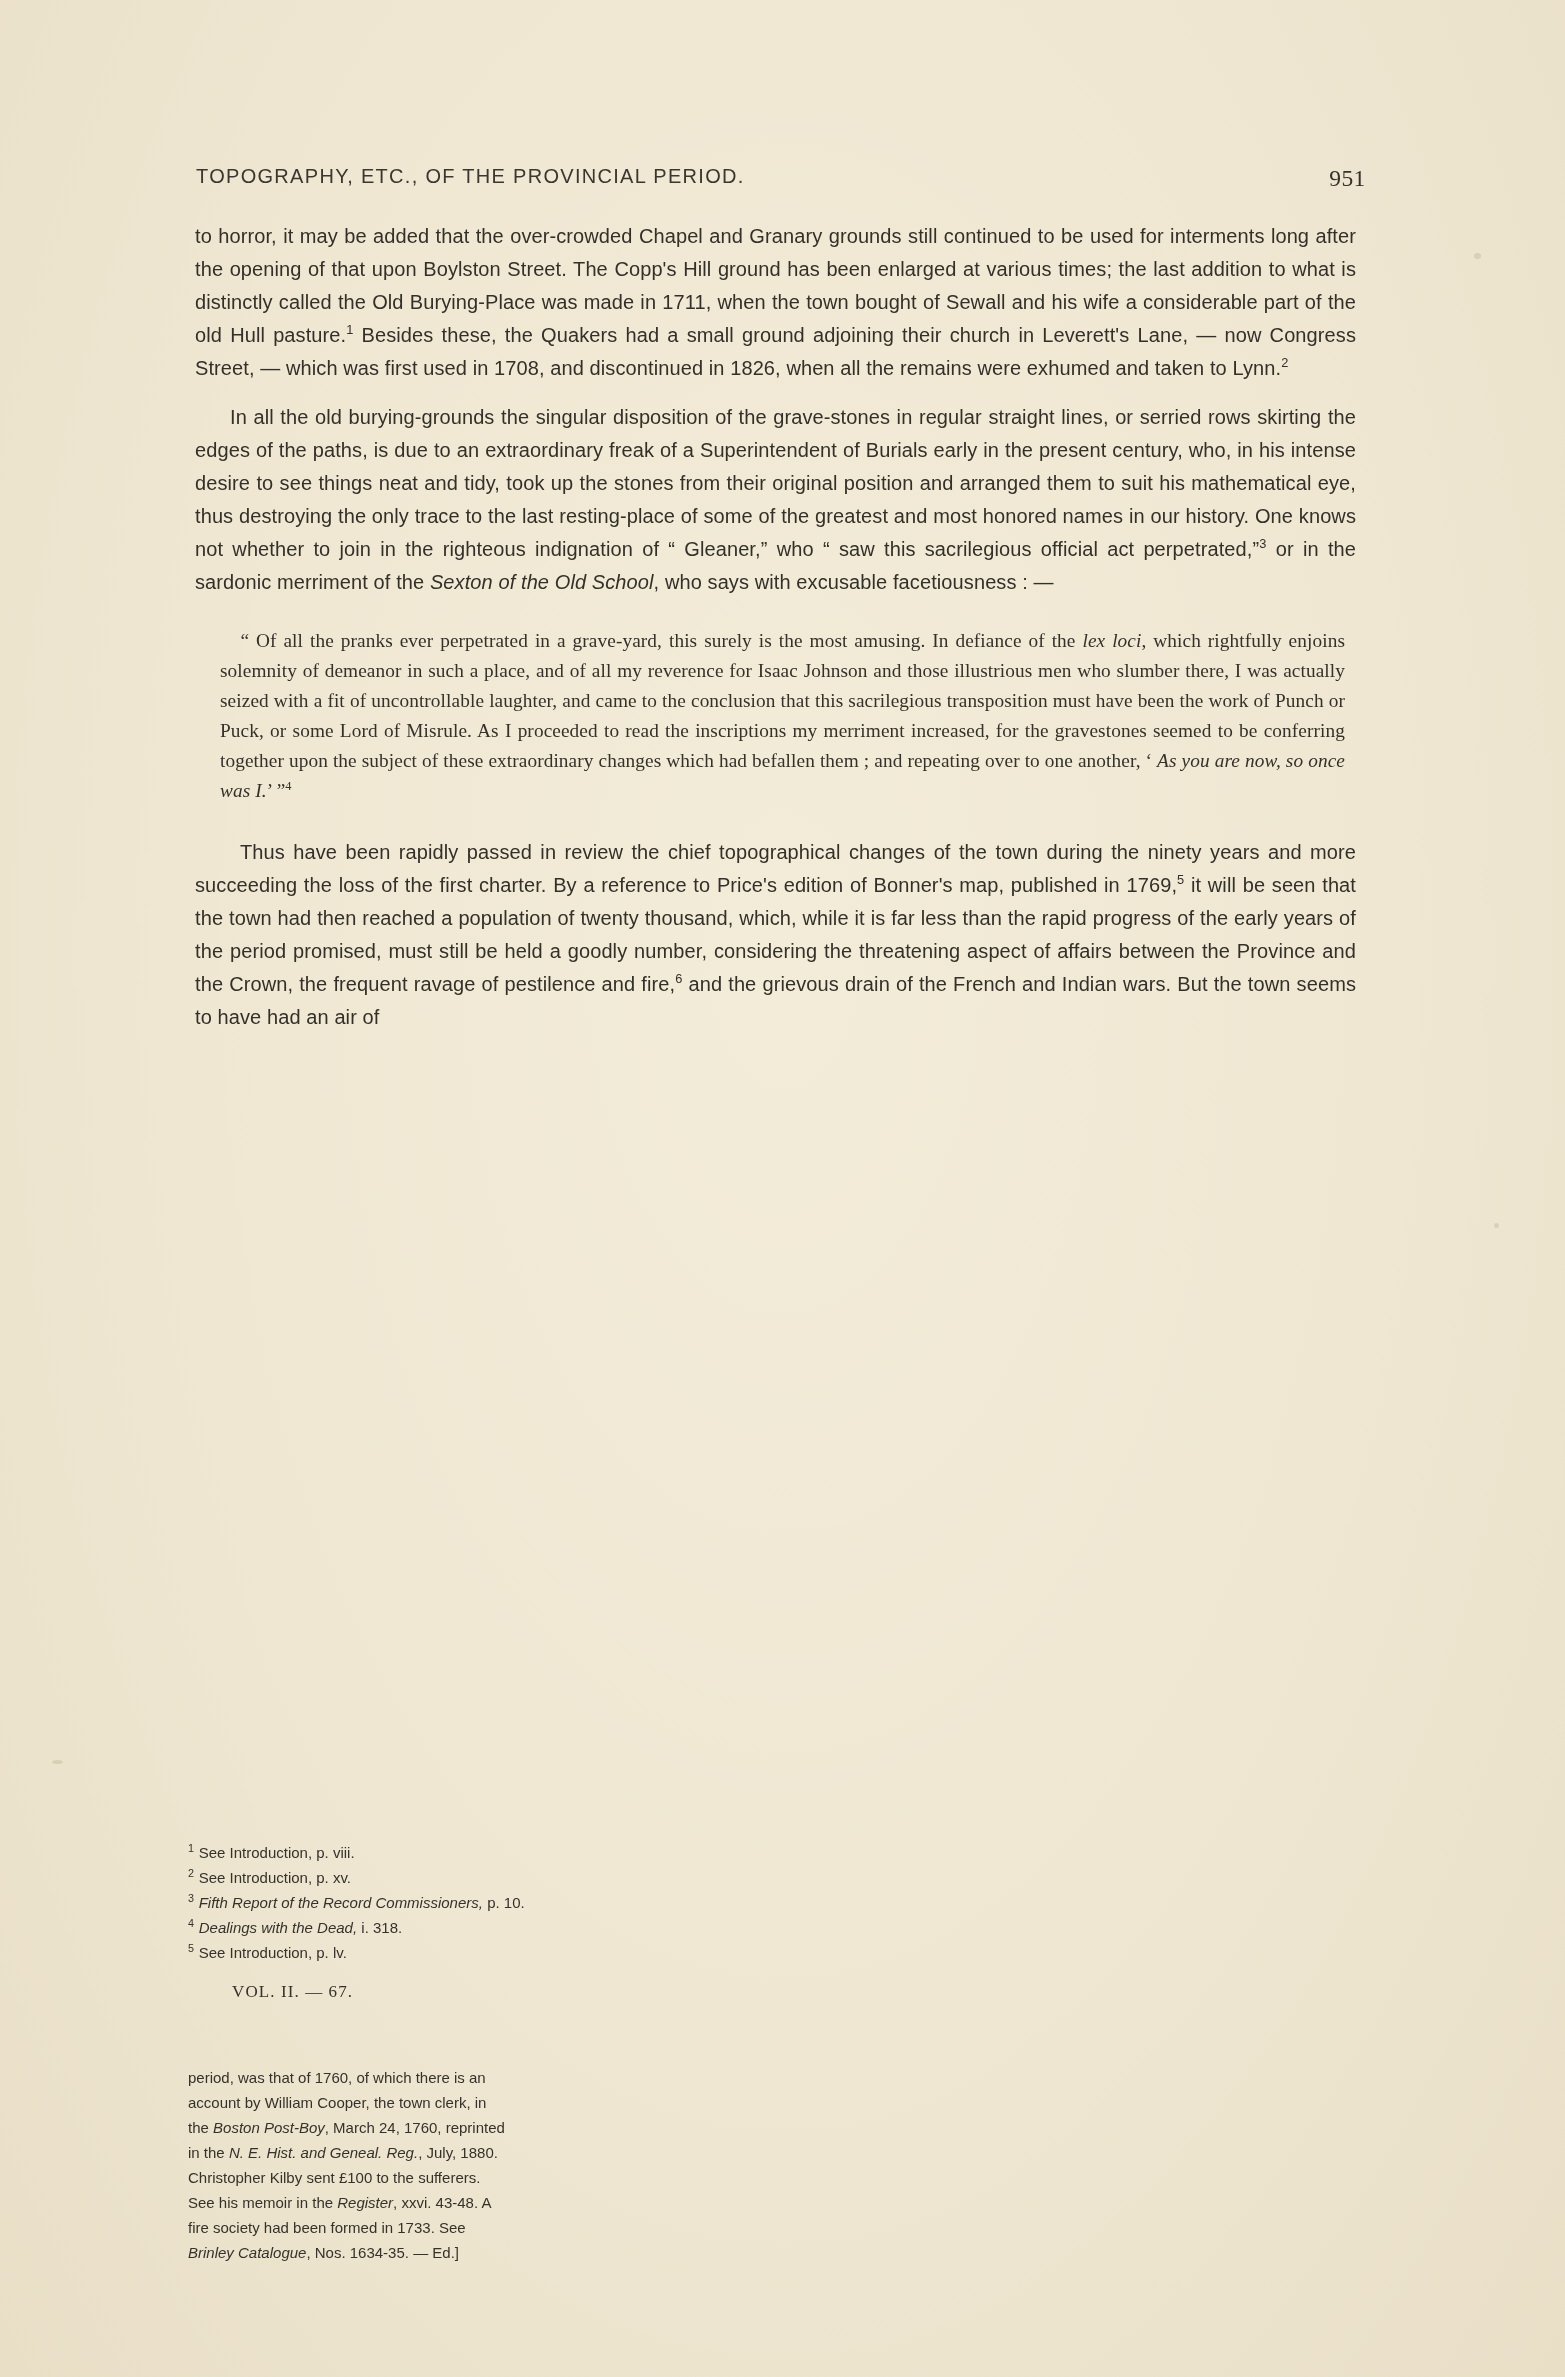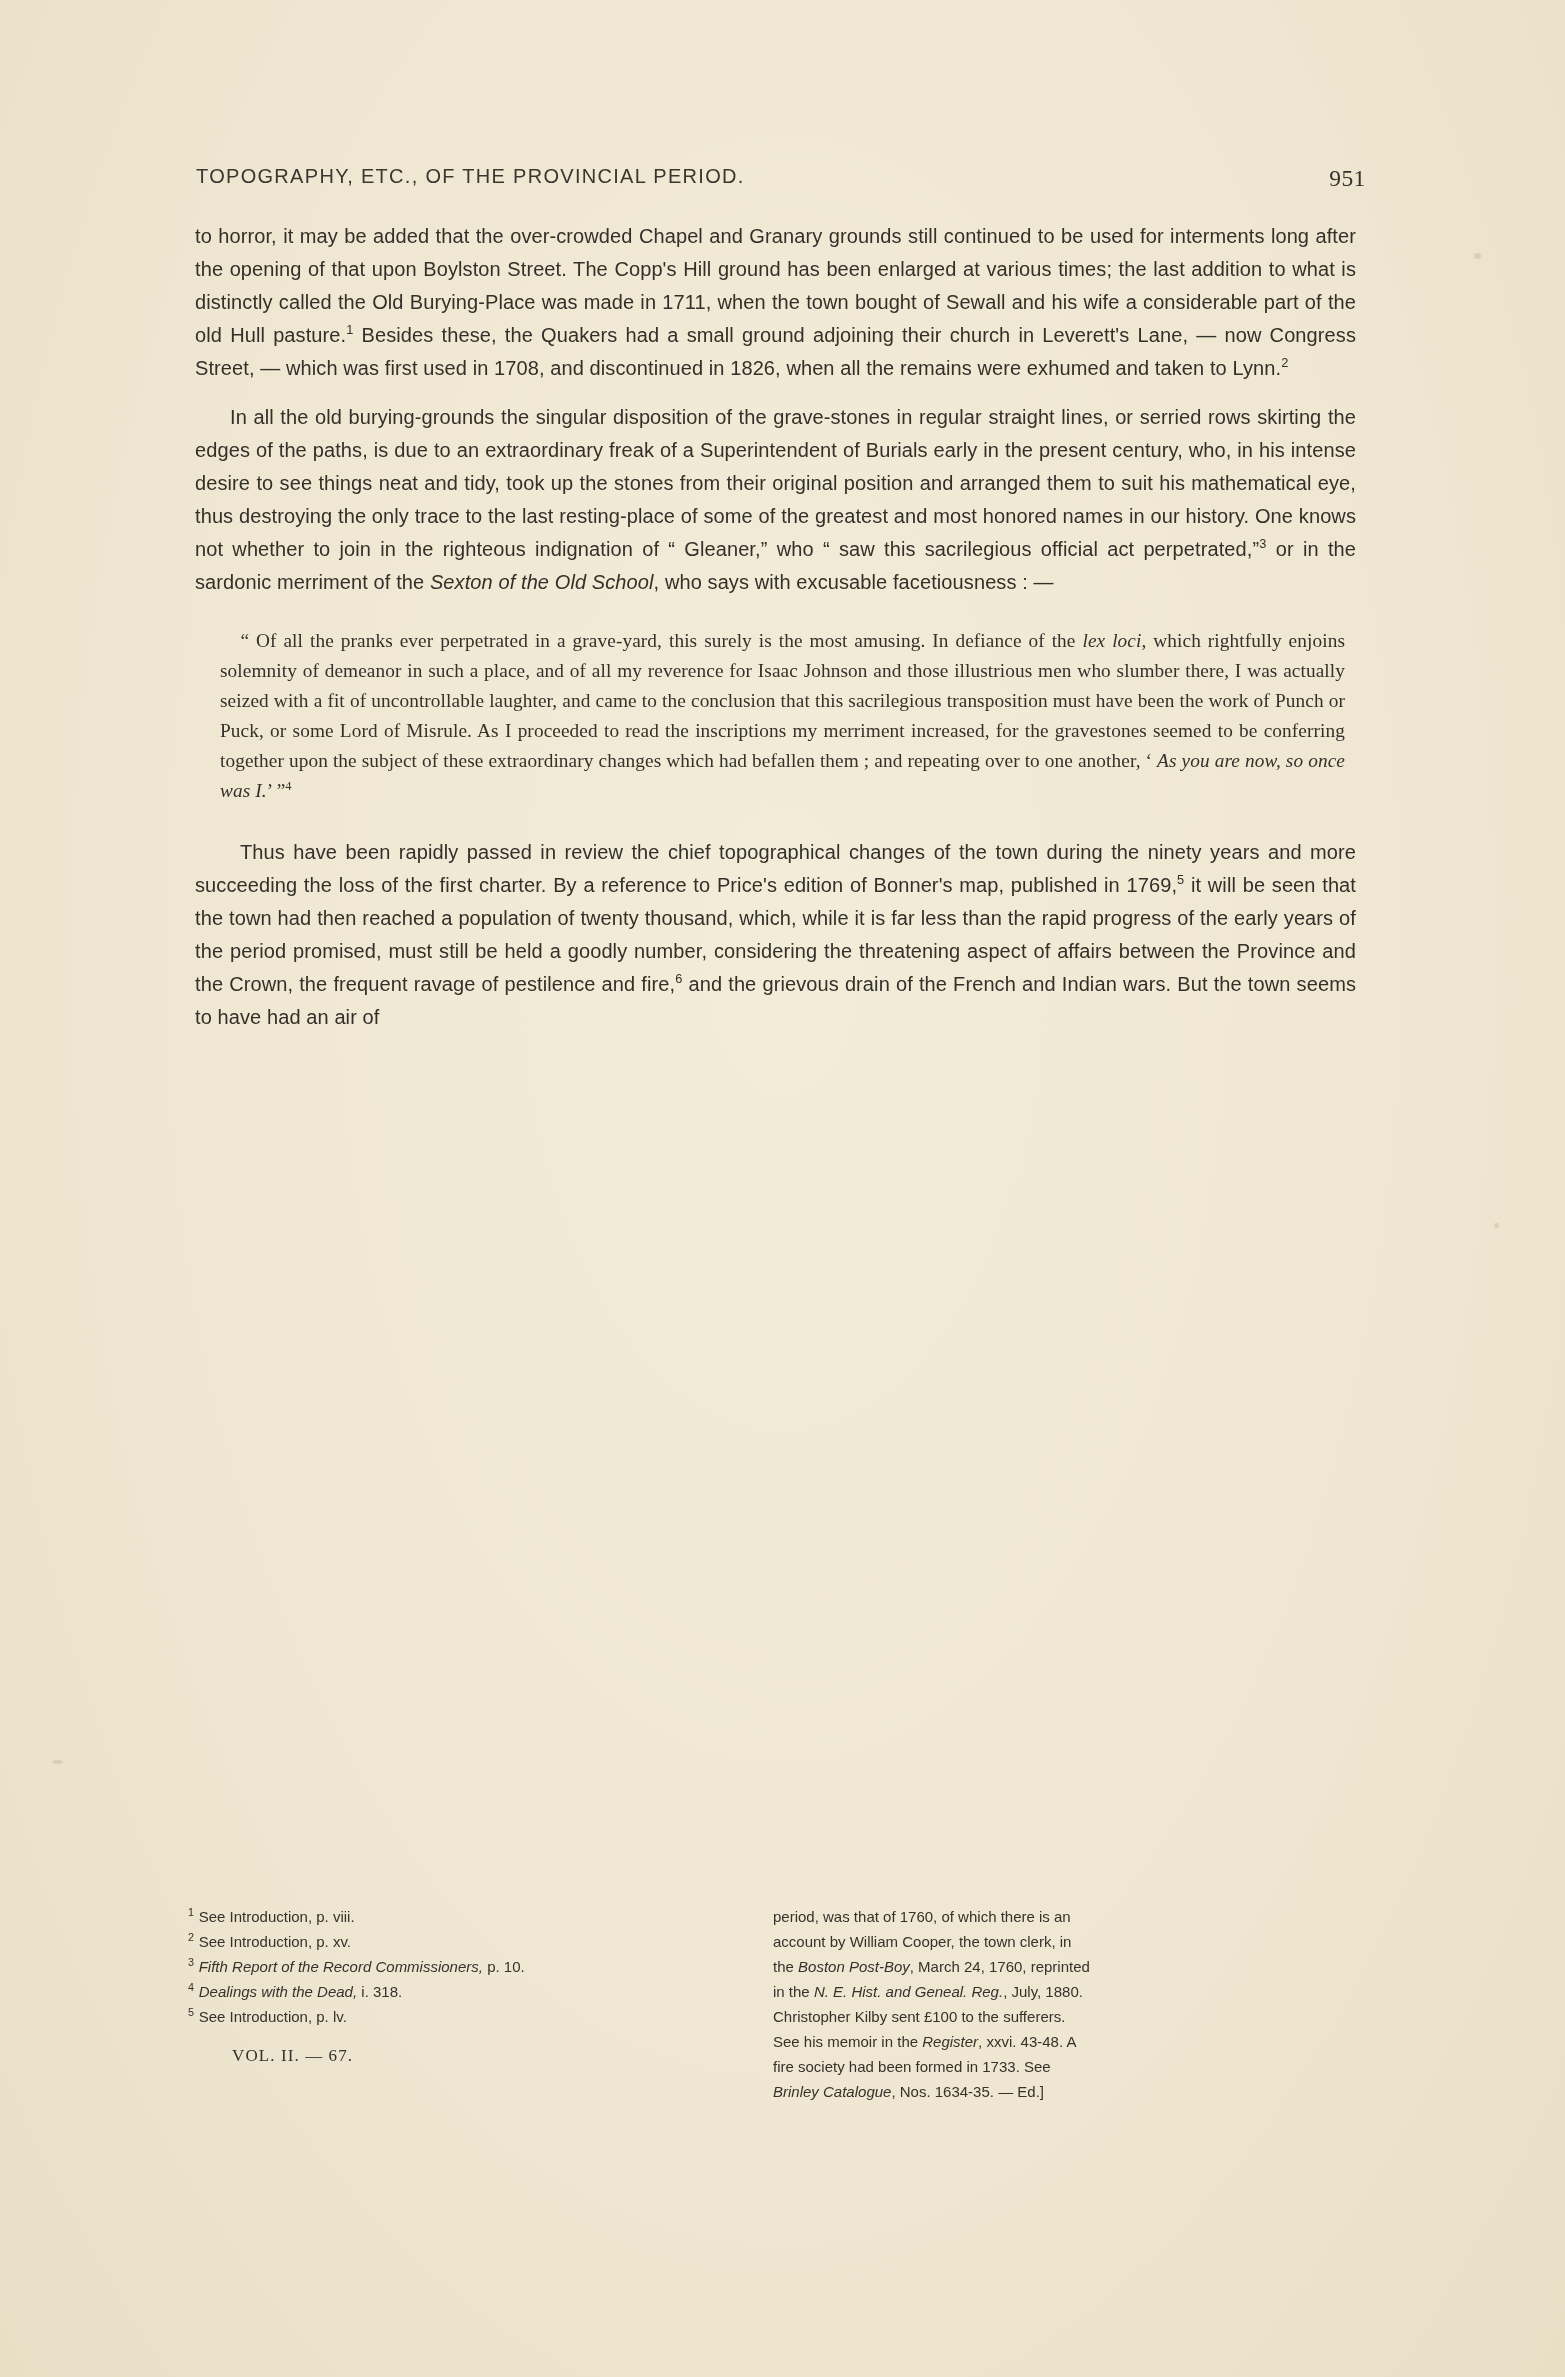--- a/index.html
+++ b/index.html
@@ -76,28 +76,29 @@
   .after-quote p { text-indent: 45px; }
   sup {
     font-size: 0.64em;
     vertical-align: super;
     line-height: 0;
   }
   i, .ital { font-style: italic; }
   .footnotes {
     position: absolute;
     left: 188px;
-    top: 1904px;
+    top: 1840px;
     width: 1182px;
     display: flex;
     gap: 44px;
     font-family: "Liberation Sans", sans-serif;
     font-size: 15px;
     line-height: 25px;
     color: #35322c;
+    flex-direction: column;
   }
   .fn-col { width: 50%; }
   .fn-col.left { width: 541px; }
   .fn-col.right { width: 549px; }
   .fn-line { display: block; text-align: justify; }
   .fn-item { margin: 0; }
   .fn-mark {
     font-size: 0.72em;
     vertical-align: super;
     line-height: 0;

